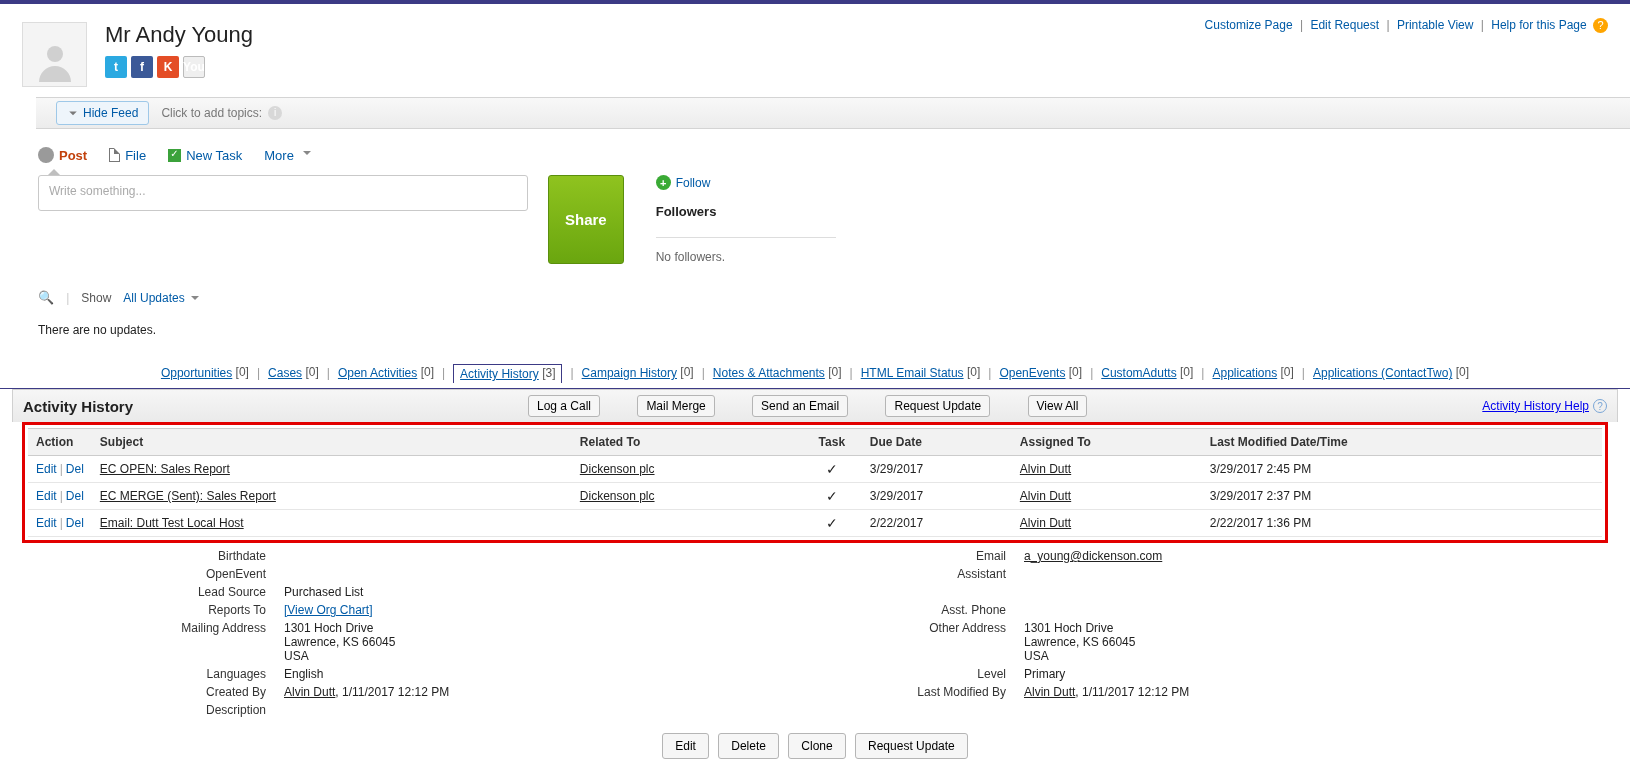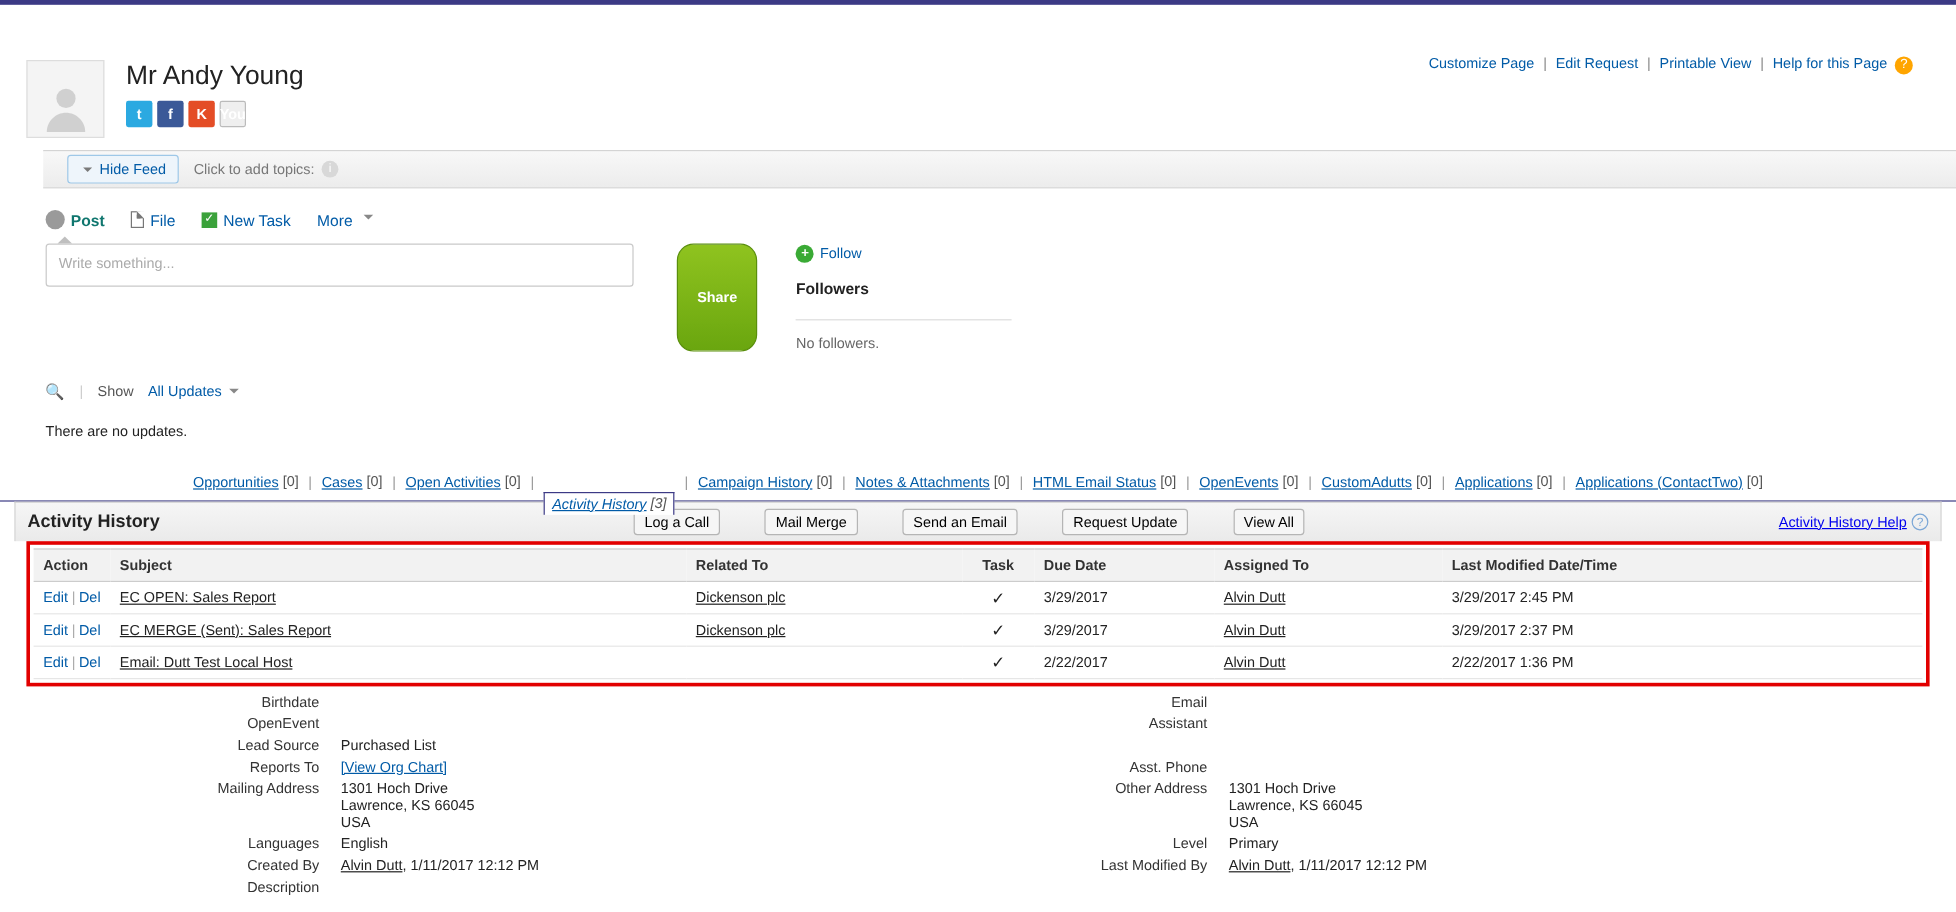--- a/index.html
+++ b/index.html
@@ -1,20 +1,20 @@
 <!DOCTYPE html>
 <html><head>
 <meta charset="utf-8">
 <style>
 * { box-sizing: border-box; margin: 0; padding: 0; }
 body { font-family: Arial, Helvetica, sans-serif; font-size: 12px; color: #222; background: #fff; }
 .wrap { width: 1630px; border-top: 4px solid #3c3a85; }
 
 
-.hdr { display: flex; align-items: flex-start; padding: 18px 36px 10px 22px; margin-top: 28px; }
+.hdr { display: flex; align-items: flex-start; padding: 18px 22px 10px 22px; }
 .avatar { width: 65px; height: 65px; background: #f4f4f4; border: 1px solid #ddd; display: flex; align-items: flex-end; justify-content: center; }
 .avatar svg { width: 48px; height: 48px; fill: #d0d0d0; }
 .hdr-info { margin-left: 18px; flex: 1; }
 .hdr-title { font-size: 22px; font-weight: normal; color: #222; margin-bottom: 8px; }
 .social { display: flex; gap: 4px; }
 .social span { width: 22px; height: 22px; display: inline-flex; align-items: center; justify-content: center; font-size: 12px; font-weight: bold; color: #fff; border-radius: 2px; }
 .soc-tw { background: #2ba9e1; }
 .soc-fb { background: #3b5998; }
 .soc-k  { background: #e44d26; }
 .soc-yt { background: #efefef; color: #555; font-size: 9px; border:1px solid #bbb; }
@@ -26,54 +26,54 @@
 
 .feedbar { background: linear-gradient(#f8f8f8,#ececec); border-top: 1px solid #d4d4d4; border-bottom: 1px solid #d4d4d4; padding: 3px 20px; display: flex; align-items: center; font-size: 12px; margin-left: 36px; }
 .hide-feed { background: #eef5fb; border: 1px solid #9ec8e8; border-radius: 3px; padding: 4px 10px; color: #015ba7; display: inline-flex; align-items: center; gap: 4px; cursor: pointer; }
 .hide-feed svg { width:12px; height:12px; fill:#7a7a7a; }
 .topics { margin-left: 12px; color: #777; }
 .topics-q { display:inline-block; width:14px; height:14px; border-radius:50%; background:#d8d8d8; color:#fff; font-size:10px; text-align:center; line-height:14px; margin-left:6px;}
 
 
 .feedtabs { display: flex; align-items: center; gap: 22px; padding: 18px 38px 6px 38px; font-size: 13px; }
 .feedtabs .tab { color: #015ba7; cursor: pointer; display: inline-flex; align-items: center; gap: 5px; position: relative; }
-.feedtabs .tab.sel { color: #0f766e; font-weight: bold; }
+.feedtabs .tab.sel { color: #c2410c; font-weight: bold; }
 .feedtabs .tab.sel::after { content:""; position:absolute; left:10px; bottom:-12px; border:6px solid transparent; border-bottom-color:#bfbfbf; }
 .tabic { width:16px; height:16px; display:inline-block; }
 .ic-post { background:#9a9a9a; border-radius:50%; position:relative; }
 .ic-post::after{content:""; position:absolute; left:5px; bottom:-3px; border:3px solid transparent; border-top-color:#9a9a9a;}
 .ic-file { background:#fff; border:1px solid #777; width:11px; height:14px; position:relative; }
 .ic-file::after{content:""; position:absolute; right:-1px; top:-1px; border:3px solid #fff; border-left-color:#777; border-bottom-color:#777;}
 .ic-task { background:#3ba23b; width:13px; height:13px; position:relative; }
 .ic-task::after{content:"✓"; color:#fff; font-size:10px; position:absolute; left:2px; top:-1px;}
 .more-arrow::after{content:""; display:inline-block; margin-left:4px; border:4px solid transparent; border-top-color:#888;}
 
 .feed-body { padding: 6px 38px 18px 38px; display:flex; }
 .post-box { width: 490px; height: 36px; border:1px solid #c9c9c9; border-radius:3px; padding:8px 10px; color:#aaa; font-size:12px;}
-.share-btn { margin-left: 36px; background: linear-gradient(#8fc31f,#6aa60f); border:1px solid #5a8f0c; color:#fff; font-weight:bold; padding: 8px 16px; border-radius:14px; font-size:12px; cursor:pointer; }
+.share-btn { margin-left: 20px; background: linear-gradient(#8fc31f,#6aa60f); border:1px solid #5a8f0c; color:#fff; font-weight:bold; padding: 8px 16px; border-radius:3px; font-size:15px; cursor:pointer; }
 .follow-col { margin-left: 32px; }
 .follow { color:#015ba7; font-size:12px; display:inline-flex; align-items:center; gap:5px; }
 .follow-ic { width:15px; height:15px; background:#3aaa35; border-radius:50%; color:#fff; display:inline-flex; align-items:center; justify-content:center; font-size:11px; font-weight:bold;}
 .followers-h { font-weight:bold; margin-top:14px; font-size:13px; color:#222; }
 .followers-none { display:block; border-top:1px solid #ddd; margin-top:18px; padding-top:12px; color:#666; font-size:12px; width:180px;}
 
 
 .showrow { padding: 8px 38px 18px 38px; color:#555; font-size:12px; display:flex; align-items:center; gap:12px;}
 .showrow-search { color:#888; font-size:13px; }
 .showrow-sep { color:#ccc; }
 .showrow a { color:#015ba7; text-decoration:none; }
 .showrow a::after{content:""; display:inline-block; margin-left:6px; border:4px solid transparent; border-top-color:#888; position:relative; top:2px;}
 .no-updates { padding: 0 38px 20px 38px; color:#222; font-size:12px; }
 
 
 .rellinks { text-align:center; padding: 6px 0; font-size:12px; border-bottom:1px solid #3c3a85; }
 .rellinks a { color:#015ba7; text-decoration:underline; }
 .rellinks .cnt { color:#555; text-decoration:none; position:relative; top:-1px;}
 .rellinks .sep { color:#999; padding: 0 8px; }
-.rellinks .sel-tab { display:inline-block; border:1px solid #3c3a85; border-bottom:none; background:#fff; padding:2px 6px; position:relative; top:18px;font-style:italic;}
+.rellinks .sel-tab { display:inline-block; border:1px solid #3c3a85; border-bottom:none; background:#fff; padding:2px 6px; position:relative; top:1px;}
 
 
 .panel { margin: 0 12px; }
 .panel-hd { display:flex; align-items:center; background:linear-gradient(#f6f6f6,#eaeaea); border:1px solid #d0d0d0; border-bottom:none; padding:5px 10px; }
 .panel-hd h3 { font-size:15px; font-weight:bold; color:#222; flex:0 0 auto; }
 .panel-btns { flex:1; text-align:center; }
 .panel-btns button, .bottom-btns button { font-size:12px; padding:3px 8px; background:#f6f6f6; border:1px solid #b5b5b5; border-radius:3px; margin:0 17px; cursor:pointer; }
 .panel-help { color:#015ba7; font-size:12px; display:flex; align-items:center; gap:4px;}
 .help-q { display:inline-block; width:14px; height:14px; border:1px solid #7aa6d6; color:#7aa6d6; border-radius:50%; font-size:10px; text-align:center; line-height:13px;}
 
@@ -248,20 +248,21 @@
           </tbody>
       </table>
     </div>
   </div>
 
   <div class="detail">
     <div class="detail-row">
       <div class="dl">Birthdate</div>
       <div class="dv"></div>
       <div class="dl2">Email</div>
+      <div class="dv2"><a href="#" class="u">a_young@dickenson.com</a></div>
     </div>
     <div class="detail-row">
       <div class="dl">OpenEvent</div>
       <div class="dv"></div>
       <div class="dl2">Assistant</div>
       <div class="dv2"></div>
     </div>
     <div class="detail-row">
       <div class="dl">Lead Source</div>
       <div class="dv">Purchased List</div>

